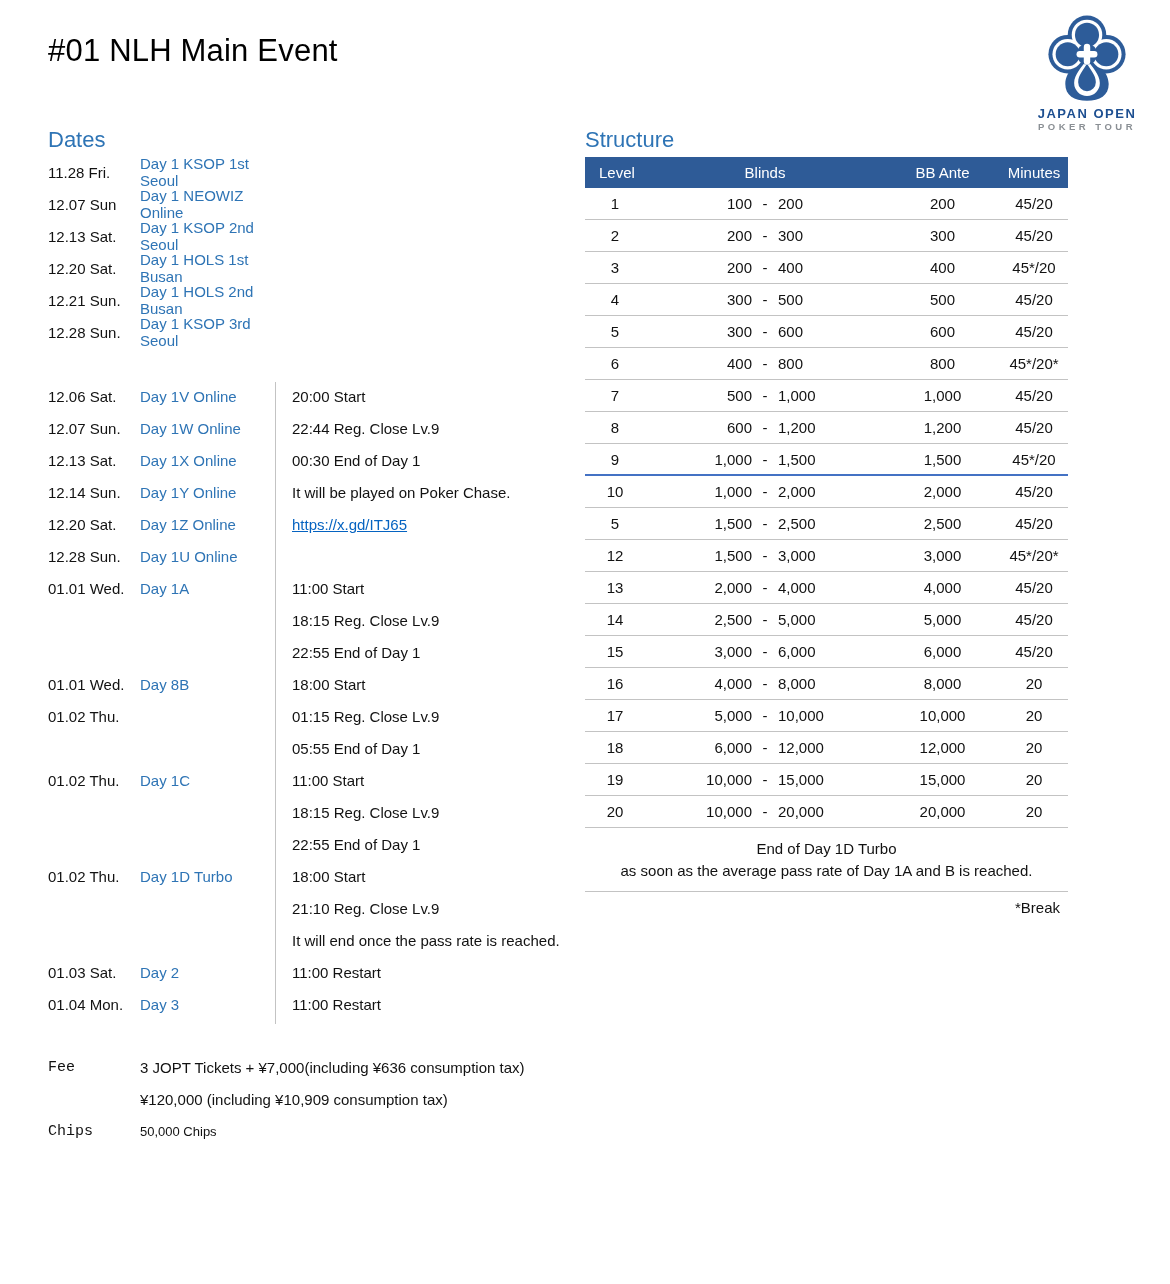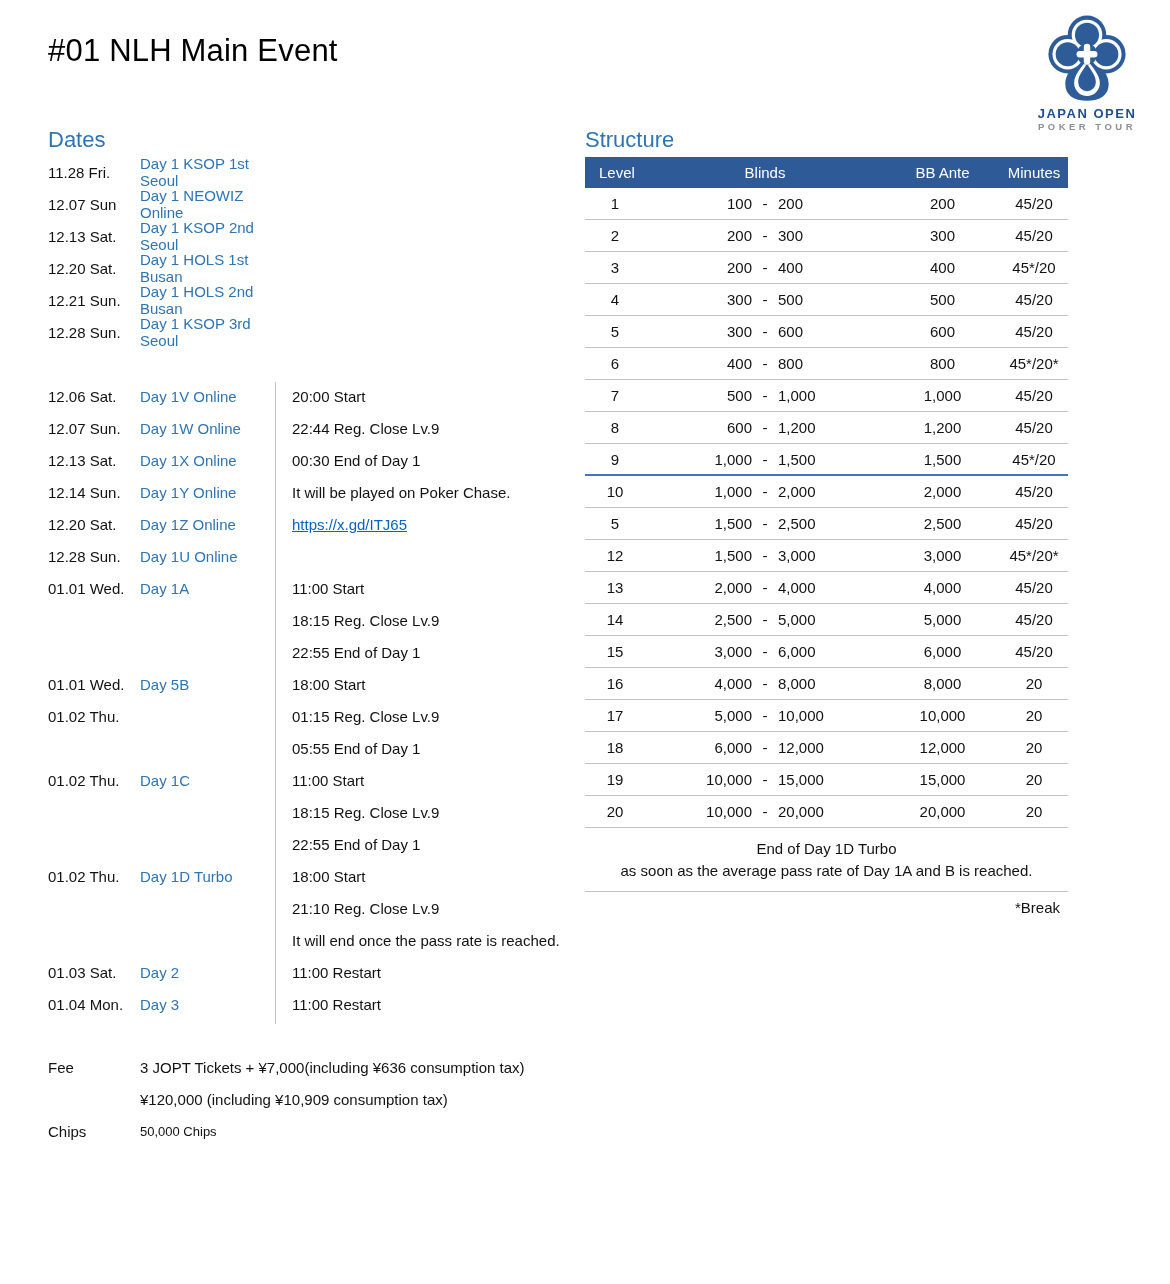--- a/index.html
+++ b/index.html
@@ -151,21 +151,21 @@
     position:absolute;
     left:48px; top:1051px;
     width:700px;
   }
   .footer-row{
     display:flex;
     height:32px;
     align-items:center;
     font-size:15px;
   }
-  .footer-label{width:92px;flex:none;}
+  .footer-label{width:92px;flex:none;font-family:Liberation Mono, monospace;}
   .chips-value{font-size:13px;}
 </style>
 </head>
 <body>
 
 <div id="page">
 
   <div class="page-title">#01 NLH Main Event</div>
 
   <div class="logo">
@@ -274,21 +274,21 @@
         <span class="event-cell"></span>
         <span class="note-cell">18:15 Reg. Close Lv.9</span>
       </div>
       <div class="date-row">
         <span class="date-cell"></span>
         <span class="event-cell"></span>
         <span class="note-cell">22:55 End of Day 1</span>
       </div>
       <div class="date-row">
         <span class="date-cell">01.01 Wed.</span>
-        <span class="event-cell">Day 5B</span>
+        <span class="event-cell">Day 8B</span>
         <span class="note-cell">18:00 Start</span>
       </div>
       <div class="date-row">
         <span class="date-cell">01.02 Thu.</span>
         <span class="event-cell"></span>
         <span class="note-cell">01:15 Reg. Close Lv.9</span>
       </div>
       <div class="date-row">
         <span class="date-cell"></span>
         <span class="event-cell"></span>

